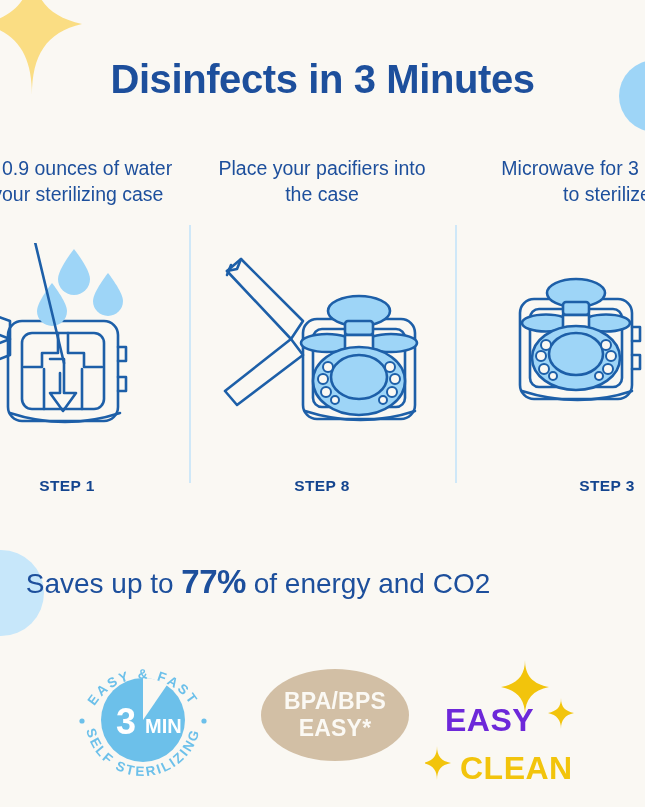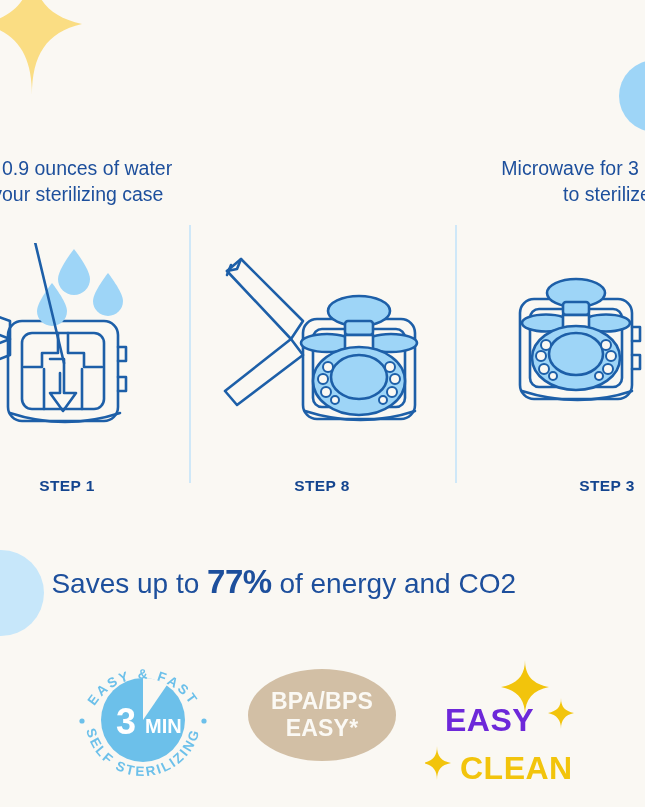--- a/index.html
+++ b/index.html
@@ -124,21 +124,21 @@
     letter-spacing: 0.4px;
     color: #14458f;
   }
 
   
   .savings {
     position: absolute;
     left: 0;
     top: 563px;
     width: 516px;
-    text-align: right;
+    text-align: center;
     font-size: 28px;
     color: #1d4f9c;
     white-space: nowrap;
   }
   .savings .pct {
     font-weight: bold;
     font-size: 33px;
     letter-spacing: -0.5px;
   }
 
@@ -155,21 +155,21 @@
     position: absolute;
     left: 72px;
     top: 4px;
     width: 142px;
     height: 132px;
   }
   .badge-min svg { display: block; }
 
   .badge-bpa {
     position: absolute;
-    left: 248px;
+    left: 261px;
     top: 21px;
     width: 148px;
     height: 92px;
     border-radius: 50%;
     background: #d2bfa5;
     display: flex;
     flex-direction: column;
     align-items: center;
     justify-content: center;
   }
@@ -216,20 +216,21 @@
 <div class="stage">
 
   <div class="deco-sparkle-tl">
     <svg width="130" height="135" viewBox="0 0 130 135">
       <path d="M66 0 C66 36, 52 56, 16 64 C52 72, 66 96, 66 135 C66 96, 80 72, 116 64 C80 56, 66 36, 66 0 Z" fill="#fadd83"></path>
     </svg>
   </div>
   <div class="deco-circle-right"></div>
   <div class="deco-circle-left"></div>
 
+  <div class="title">Disinfects in 3 Minutes</div>
 
   <div class="steps">
 
     <div class="divider divider-1"></div>
     <div class="divider divider-2"></div>
 
     <div class="step step-1">
       <div class="step-caption">Add 0.9 ounces of water to your sterilizing case</div>
       <div class="step-art">
         <svg width="230" height="200" viewBox="0 0 230 200">
@@ -261,20 +262,21 @@
           <g stroke="#1d5fa8" stroke-width="2.6" fill="none" stroke-linecap="round" stroke-linejoin="round">
             <path d="M78 -22 L112 120"></path>
             <path d="M98 116 L112 116 L112 150 L124 150 L111 168 L98 150 L108 150 L108 130"></path>
           </g>
         </svg>
       </div>
       <div class="step-label">STEP 1</div>
     </div>
 
     <div class="step step-2">
+      <div class="step-caption">Place your pacifiers into the case</div>
       <div class="step-art">
         <svg width="230" height="200" viewBox="0 0 230 200">
           <g fill="none" stroke="#1d5fa8" stroke-width="2.6" stroke-linejoin="round" stroke-linecap="round">
 
             <path d="M96 78 L34 16 L20 28 L84 96 Z"></path>
             <path d="M84 96 L18 148 L30 162 L96 112 Z"></path>
             <path d="M34 16 L30 26 L20 28"></path>
             <path d="M24 22 L20 32"></path>
 
             <rect x="96" y="76" width="112" height="100" rx="14"></rect>

